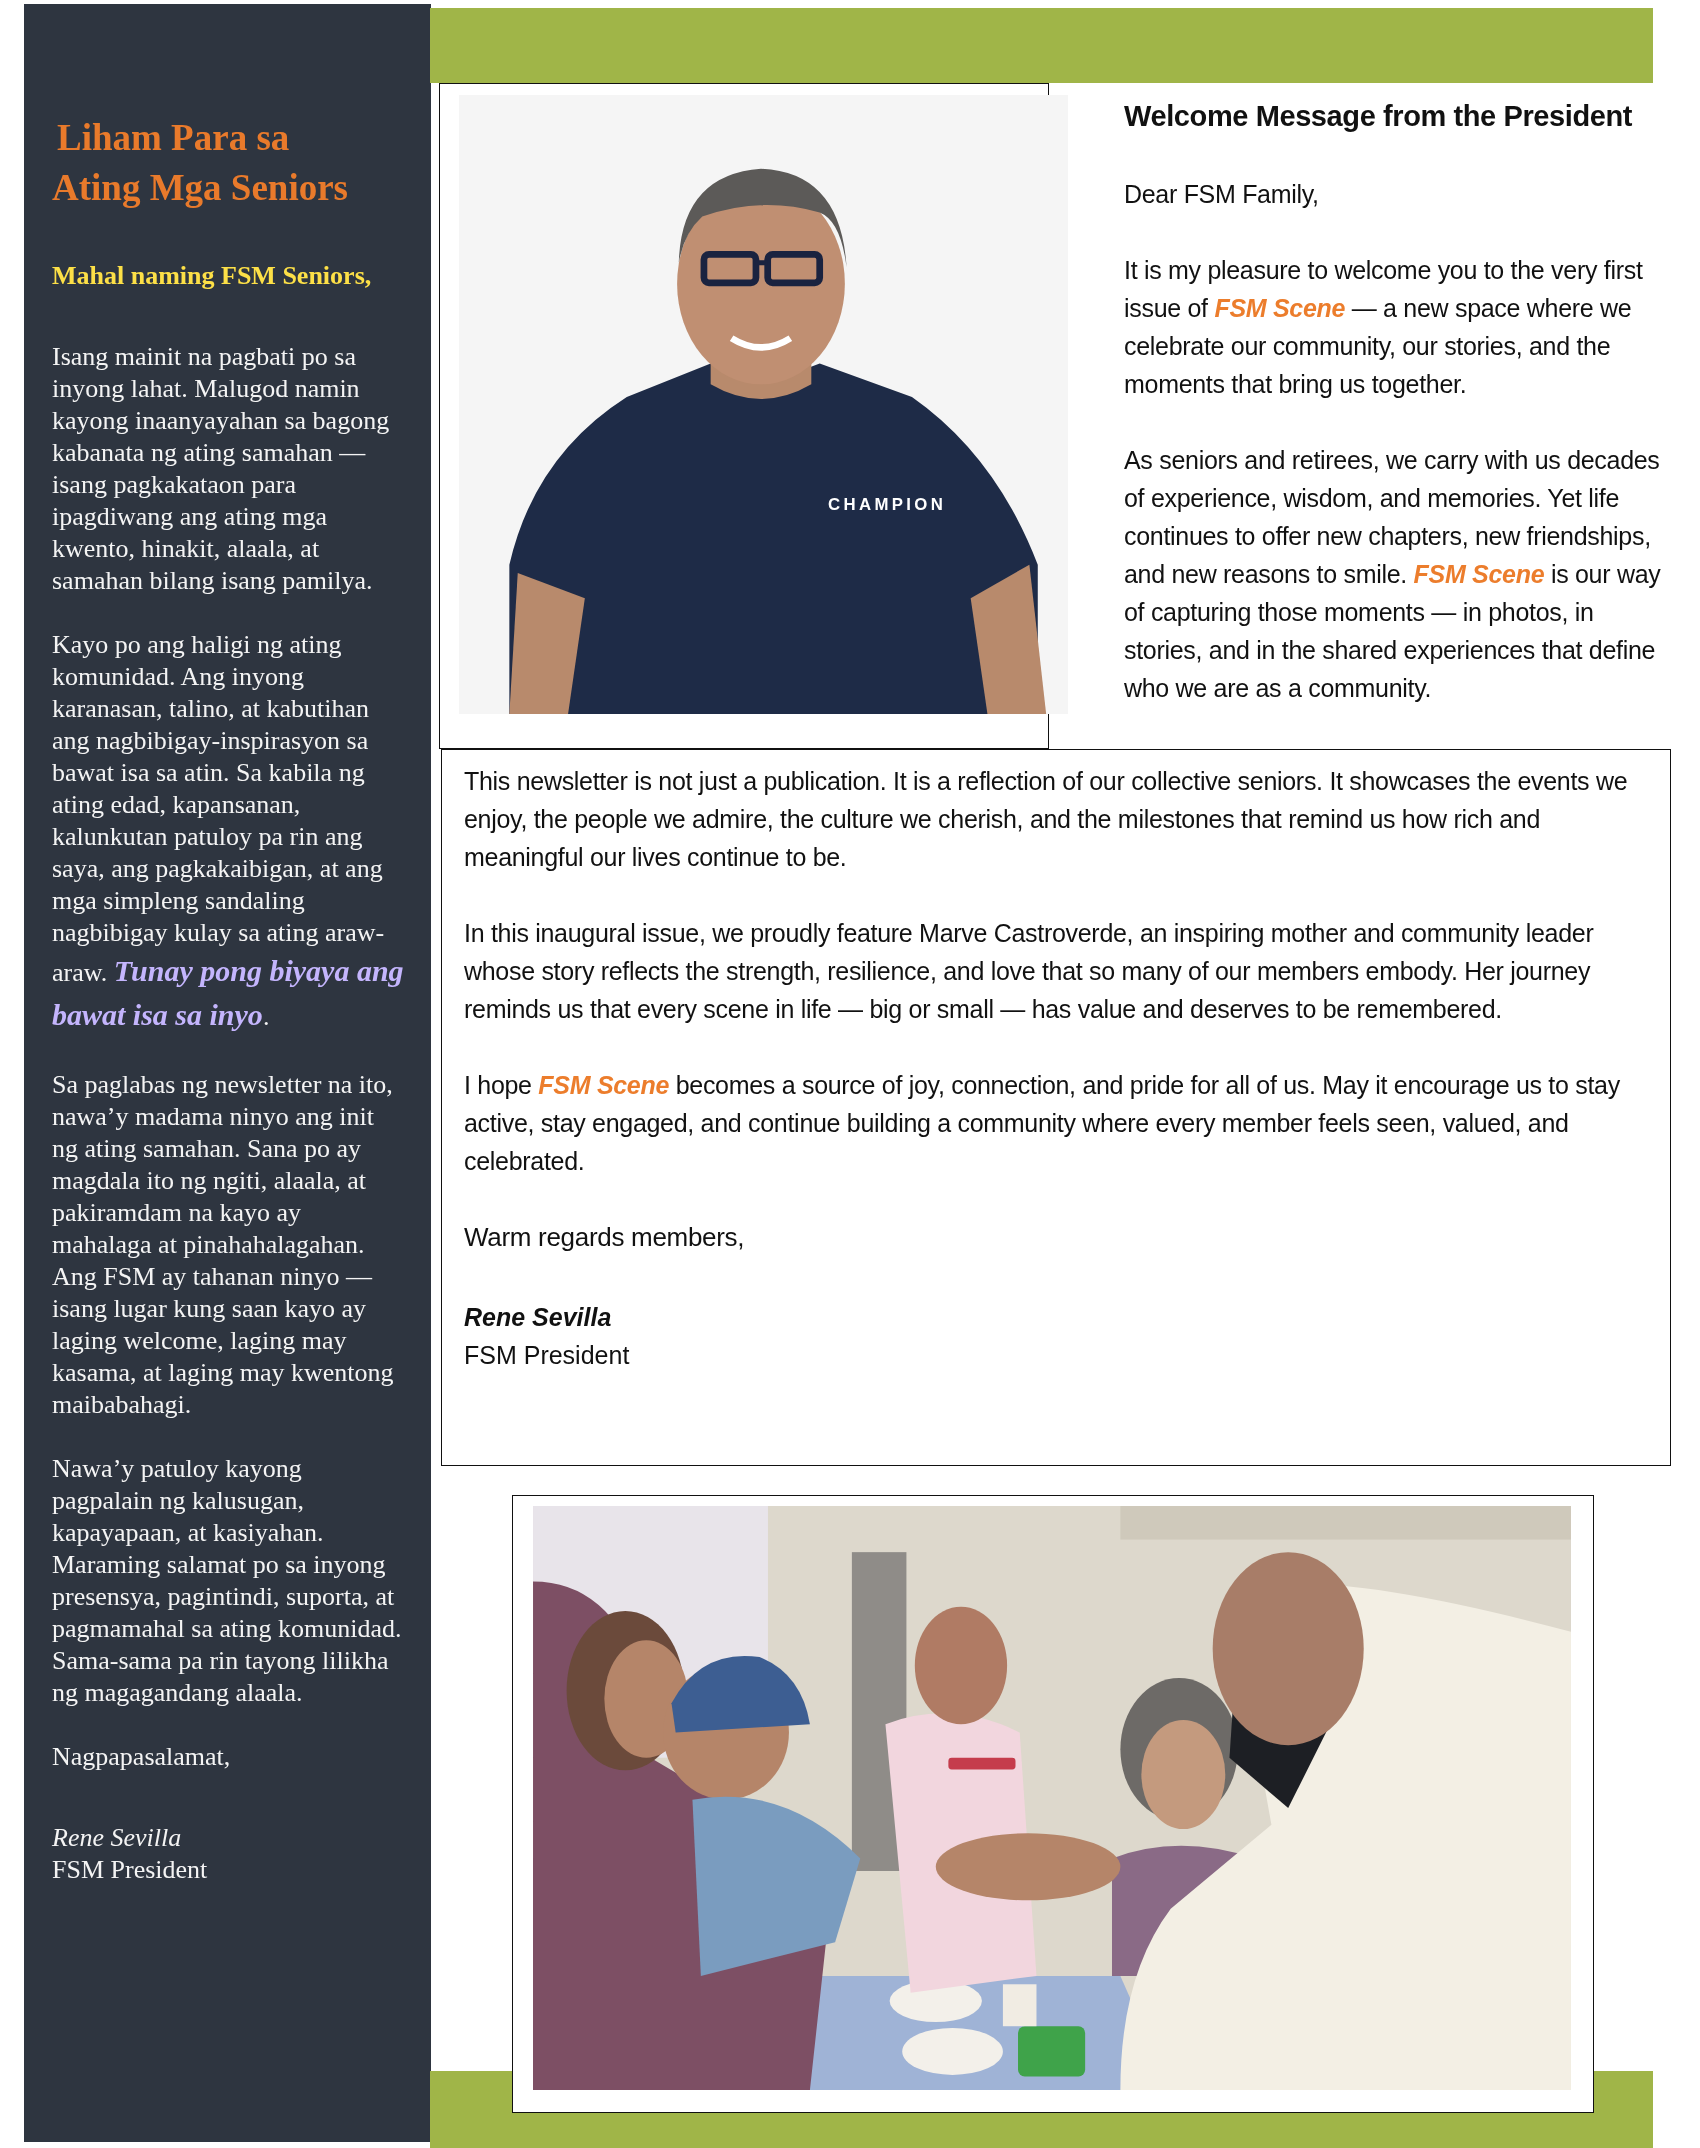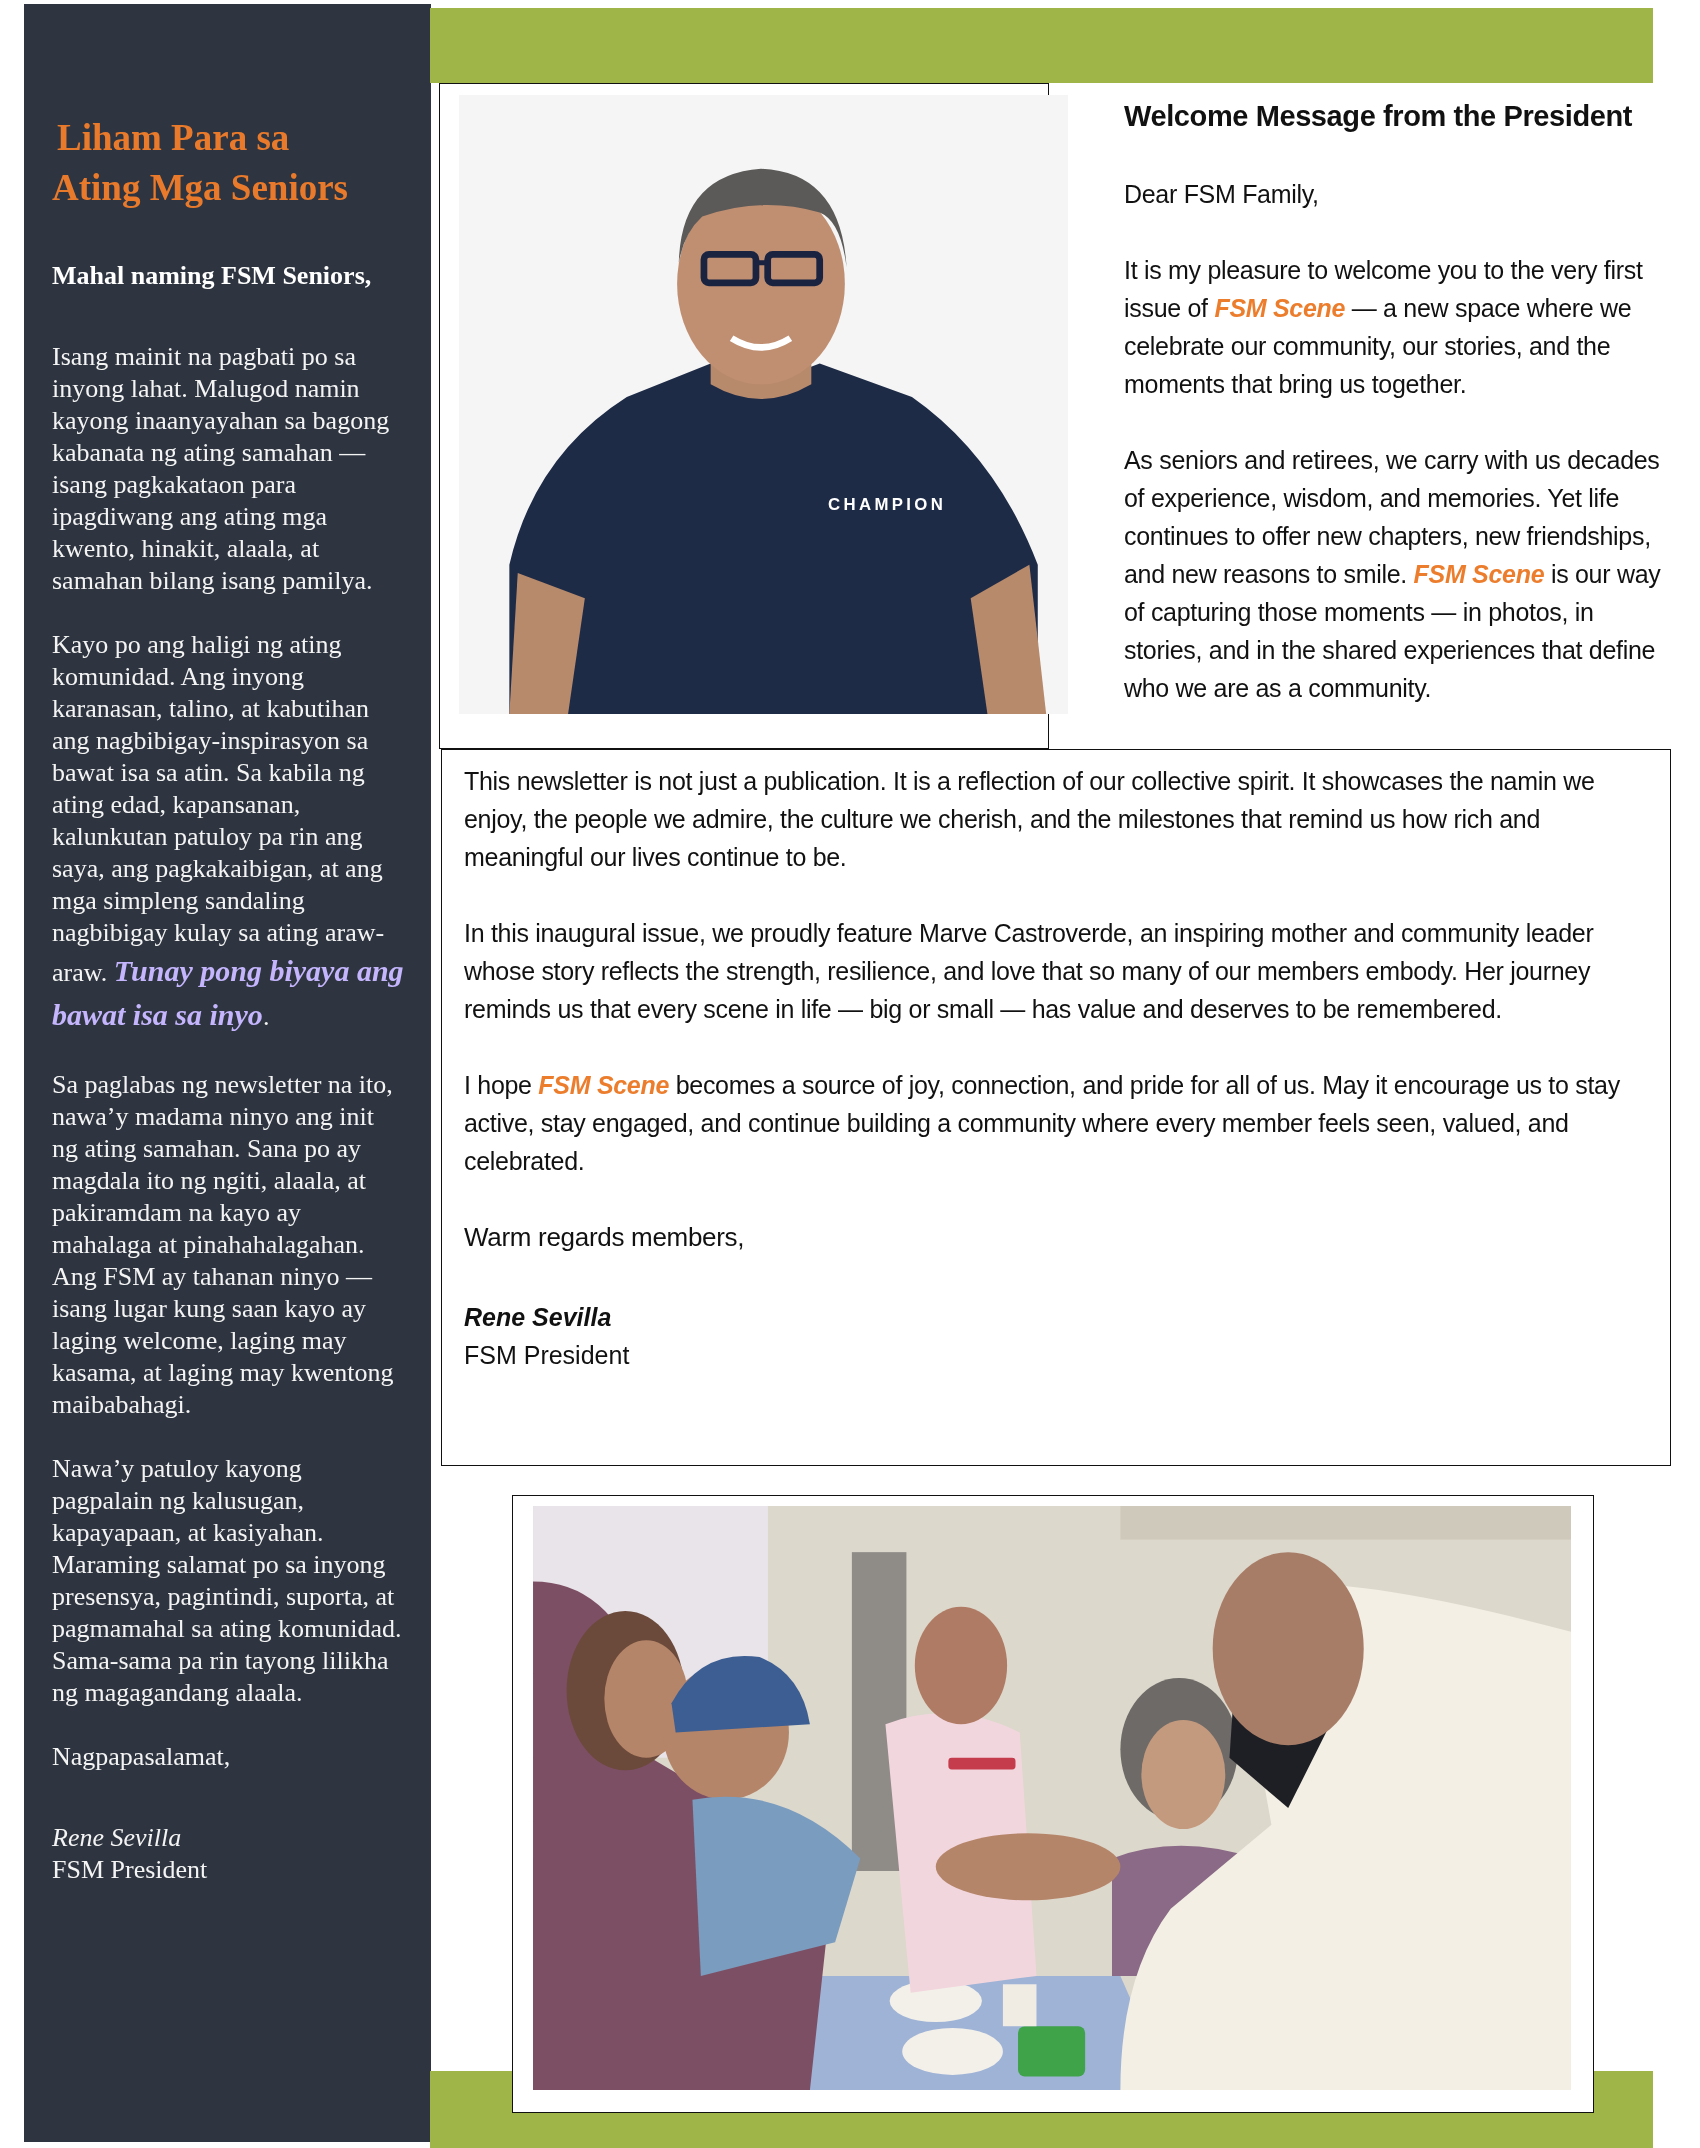--- a/index.html
+++ b/index.html
@@ -1,21 +1,21 @@
 <!DOCTYPE html>
 <html style="font-size:13.4px"><head>
 <meta charset="utf-8">
 <style>
   html, body { margin:0; padding:0; background:#ffffff; }
   body { width:1701px; height:2148px; position:relative; overflow:hidden; }
   .sidebar { position:absolute; left:23.5px; top:4px; width:407px; height:2138px; background:#2e3540; box-sizing:border-box; padding:109px 25px 0 28.5px; color:#f4f4f4; font-family:"Liberation Serif","DejaVu Serif",serif; }
   .sb-title { color:#e97a2b; font-weight:bold; font-size:37px; line-height:50px; margin:0 0 47px 0; }
   .sb-title .l1 { display:block; padding-left:5px; }
   .sb-title .l2 { display:block; }
-  .sb-greeting { font-weight:bold; font-size:26px; line-height:32px; margin:0 0 49px 0; color:#ffffff; }
+  .sb-greeting { font-weight:bold; font-size:26px; line-height:32px; margin:0 0 49px 0; color:#fde047; }
   .sb-p { font-size:26px; line-height:32px; margin:0 0 32px 0; }
   .sb-emph { color:#c4b5fd; font-weight:bold; font-style:italic; font-size:30px; line-height:44px; }
   .sb-closing { font-size:26px; line-height:32px; margin:0 0 49px 0; }
   .sb-sign { font-size:26px; line-height:32px; }
   .sb-sign .name { font-style:italic; display:block; }
   .sb-sign .role { display:block; }
 
   .green-top { position:absolute; left:430px; top:8.4px; width:1223px; height:75px; background:#a0b548; }
   .green-bottom { position:absolute; left:430px; top:2071px; width:1223px; height:77px; background:#a0b548; }
 
@@ -87,21 +87,21 @@
 </div>
 
 <section class="welcome">
   <h1>Welcome Message from the President</h1>
   <p>Dear FSM Family,</p>
   <p><span>It is my pleasure to welcome you to the very first issue of </span><span class="fsm">FSM Scene</span><span> — a new space where we celebrate our community, our stories, and the moments that bring us together.</span></p>
   <p><span>As seniors and retirees, we carry with us decades of experience, wisdom, and memories. Yet life continues to offer new chapters, new friendships, and new reasons to smile. </span><span class="fsm">FSM Scene</span><span> is our way of capturing those moments — in photos, in stories, and in the shared experiences that define who we are as a community.</span></p>
 </section>
 
 <section class="textbox">
-  <p>This newsletter is not just a publication. It is a reflection of our collective spirit. It showcases the namin we enjoy, the people we admire, the culture we cherish, and the milestones that remind us how rich and meaningful our lives continue to be.</p>
+  <p>This newsletter is not just a publication. It is a reflection of our collective seniors. It showcases the events we enjoy, the people we admire, the culture we cherish, and the milestones that remind us how rich and meaningful our lives continue to be.</p>
   <p>In this inaugural issue, we proudly feature Marve Castroverde, an inspiring mother and community leader whose story reflects the strength, resilience, and love that so many of our members embody. Her journey reminds us that every scene in life — big or small — has value and deserves to be remembered.</p>
   <p><span>I hope </span><span class="fsm">FSM Scene</span><span> becomes a source of joy, connection, and pride for all of us. May it encourage us to stay active, stay engaged, and continue building a community where every member feels seen, valued, and celebrated.</span></p>
   <p class="regards">Warm regards members,</p>
   <div>
     <span class="sig-name">Rene Sevilla</span>
     <span class="sig-role">FSM President</span>
   </div>
 </section>
 
 <div class="event-frame">

